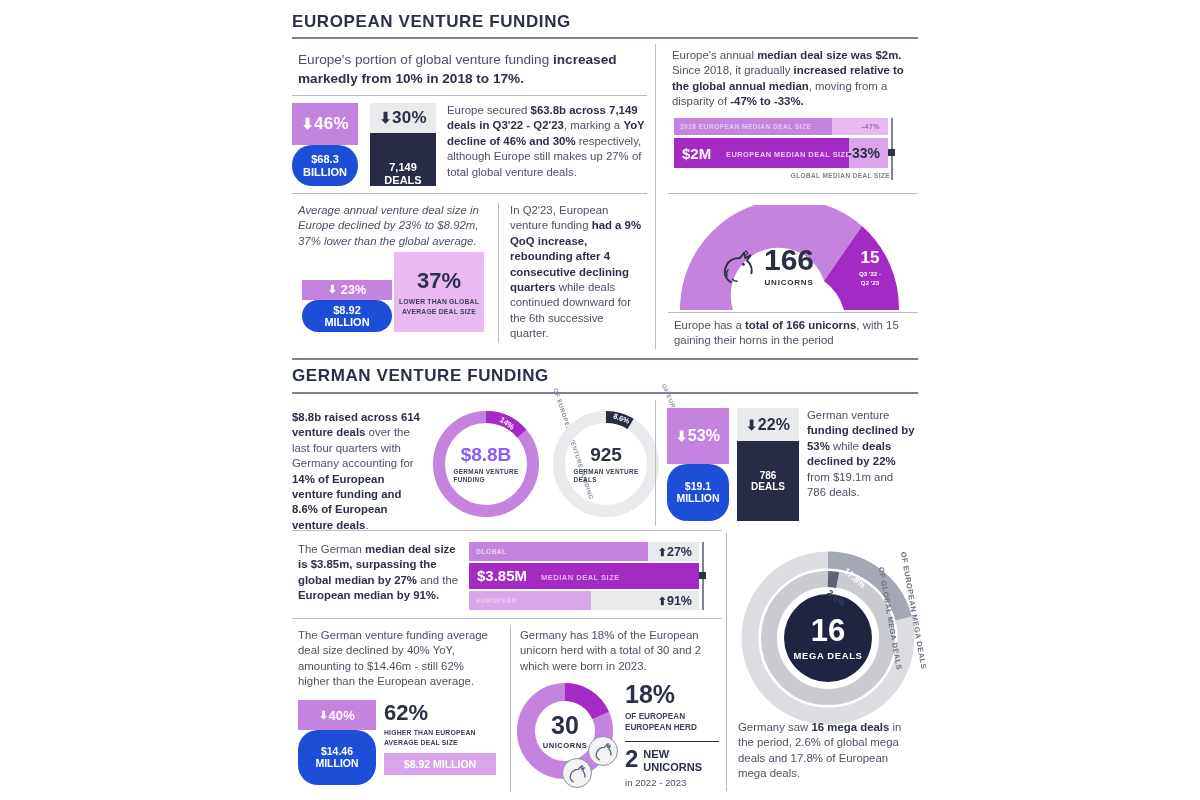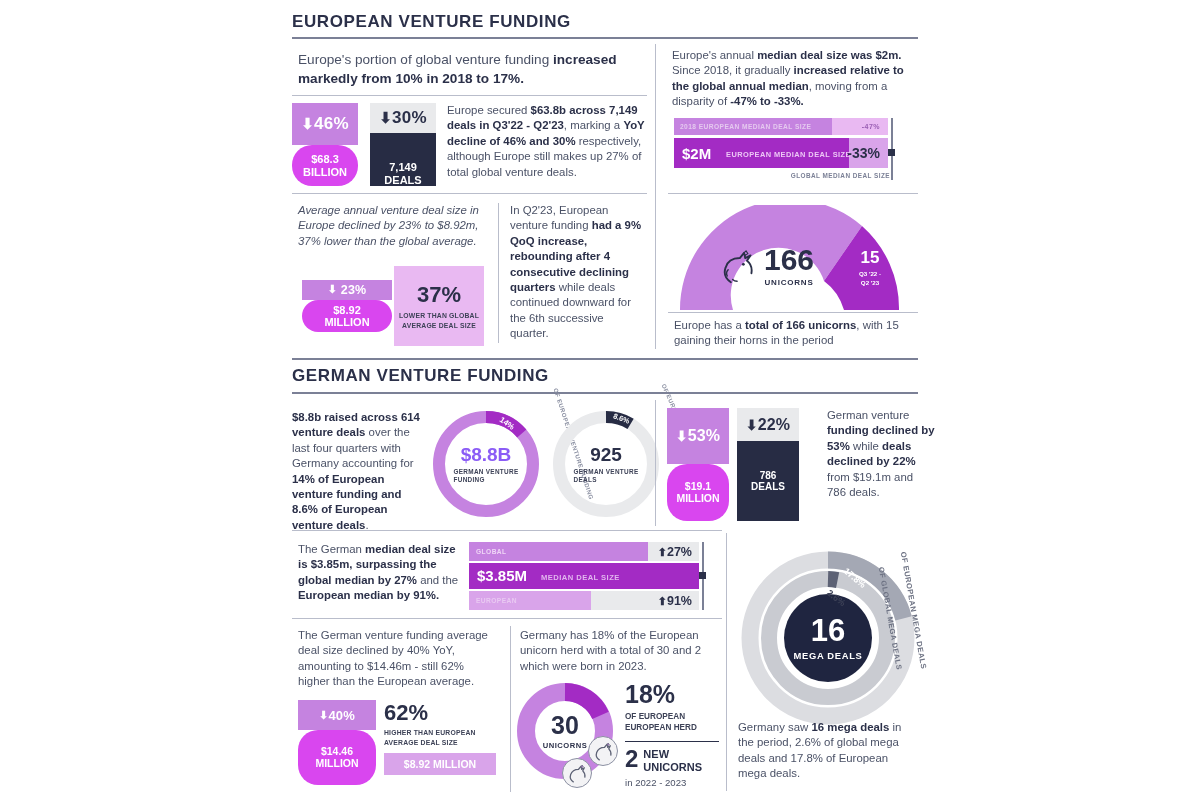--- a/index.html
+++ b/index.html
@@ -30,24 +30,24 @@
   .statbox { display:flex; flex-direction:column; text-align:center; }
   .stat-top {
     display:flex; align-items:center; justify-content:center;
     font-weight:bold; letter-spacing:.2px;
   }
   .stat-bot {
     display:flex; flex-direction:column; align-items:center; justify-content:center;
     font-weight:bold; line-height:1.12;
   }
   .p-light { background:#c583e0; color:#ffffff; }
-  .p-deep  { background:#d946ef; color:#ffffff;border-radius:20px; }
+  .p-deep  { background:#1d4ed8; color:#ffffff;border-radius:20px; }
   .g-light { background:#e9eaec; color:#2b3049; }
   .d-navy  { background:#272c44; color:#ffffff; }
-  .p-pale  { background:#e9b9f2; color:#2b3049;margin-top:14px; }
+  .p-pale  { background:#e9b9f2; color:#2b3049; }
   .p-pale2 { background:#d9a4ea; color:#ffffff; }
   .barlabel-mini {
     font-size:6.6px; font-weight:bold; letter-spacing:.45px;
     text-transform:uppercase;
   }
   .axis-tick { position:absolute; background:#7b8096; width:2px; }
   .axis-dot { position:absolute; width:7px; height:7px; background:#2b3049; }
   .donut-cap { font-size:6.4px; font-weight:bold; letter-spacing:.3px; color:#3d4257; line-height:1.3; }
 
   .curvelbl { position:absolute; font-size:6px; font-weight:bold; letter-spacing:.5px; color:#8b90a2; }
@@ -240,21 +240,21 @@
     <div class="stat-top g-light" style="height:33px; font-size:16px;">
       <span style="font-size:14px;">⬇</span>
           <span>22%</span>
     </div>
     <div class="stat-bot d-navy" style="height:80px; font-size:10px;">
       <span>786</span>
       <span>DEALS</span>
     </div>
   </div>
 
-  <div style="position:absolute; left:525px; top:408px; width:108px;margin-left:20px;" class="body-txt">
+  <div style="position:absolute; left:525px; top:408px; width:108px;" class="body-txt">
     <span>German venture </span><b>funding declined by 53%</b><span> while </span><b>deals declined by 22%</b><span> from $19.1m and 786 deals.</span>
   </div>
 
   <div class="rule-thin" style="position:absolute; left:10px; top:530px; width:430px;"></div>
 
   <div style="position:absolute; left:16px; top:542px; width:170px;" class="body-txt">
     <span>The German </span><b>median deal size is $3.85m, surpassing the global median by 27%</b><span> and the </span><b>European median by 91%.</b>
   </div>
 
   <div style="position:absolute; left:187px; top:542px; width:240px; height:68px;">

